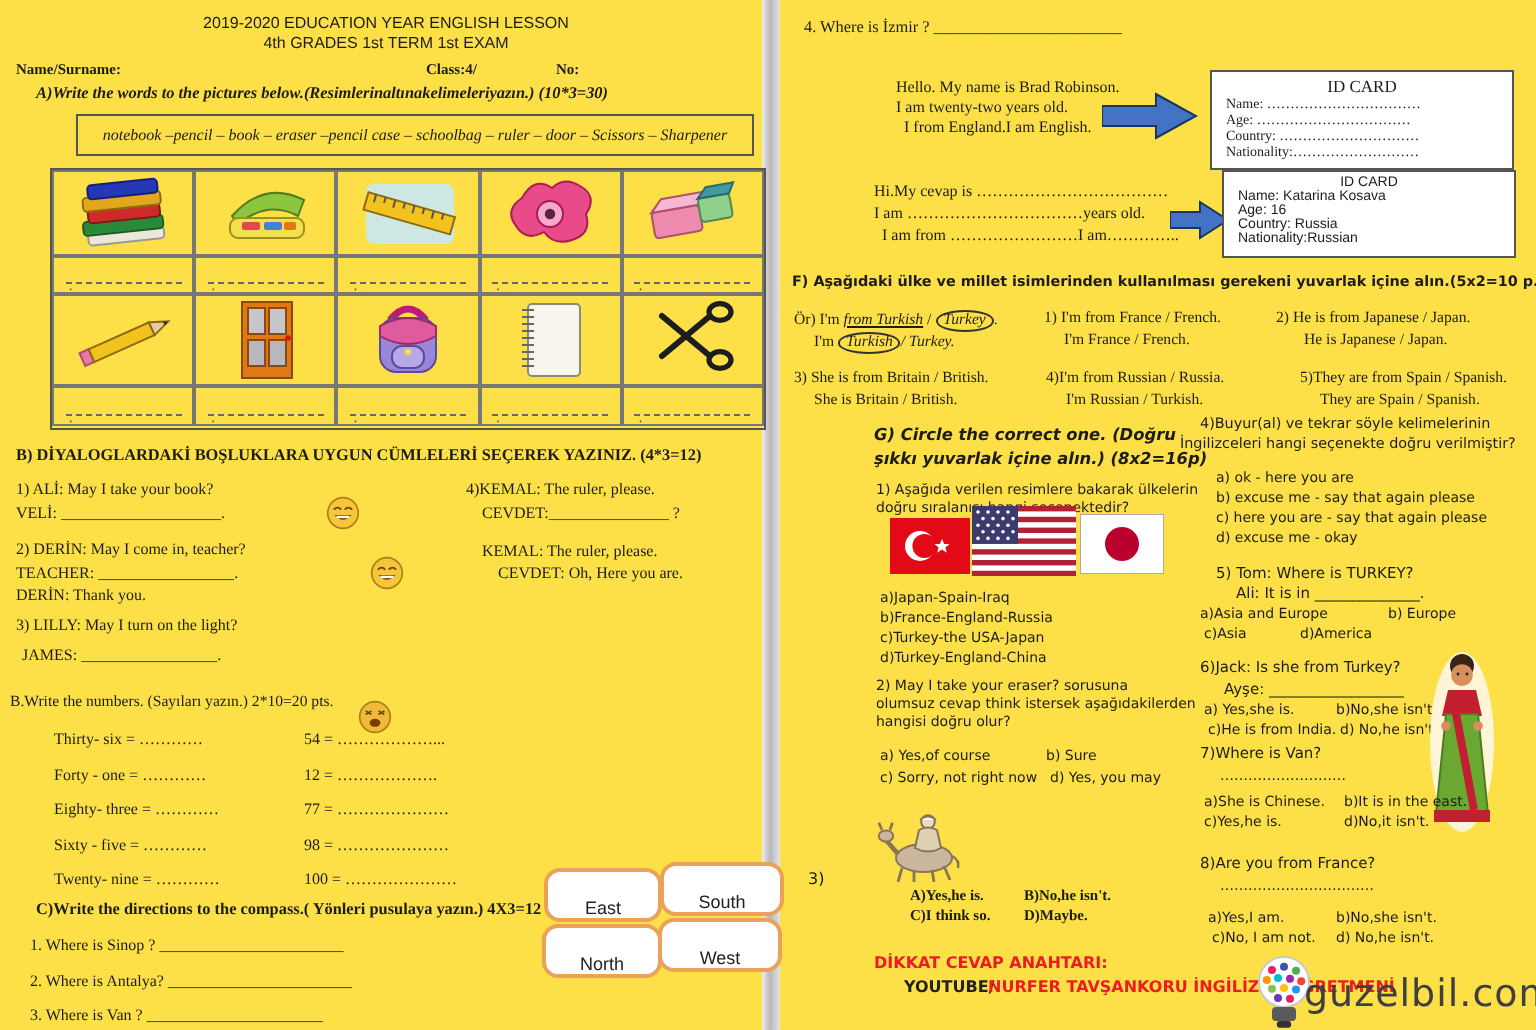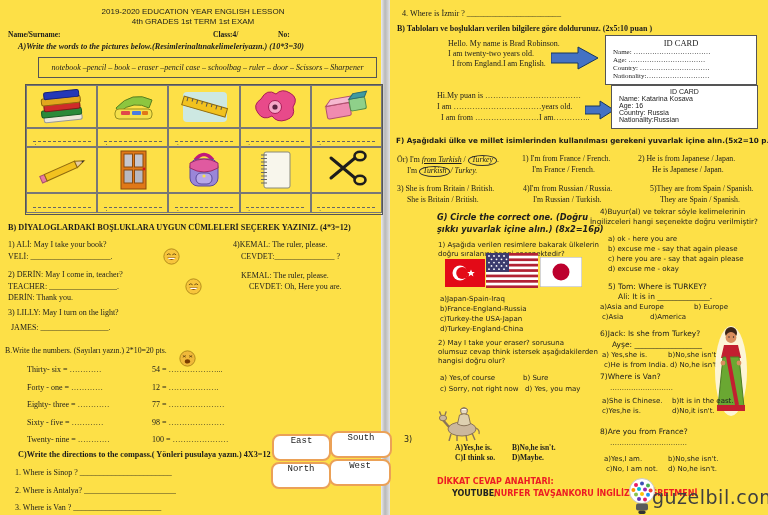--- a/index.html
+++ b/index.html
@@ -16,22 +16,22 @@
            background:linear-gradient(to right,#ececec,#b8b8b8 45%,#e3e3e3);}
   #bankbox{position:absolute;left:38px;top:57px;width:337px;height:19px;border:1px solid #555;
            display:flex;align-items:center;justify-content:center;}
   #grid{position:absolute;left:25px;top:84px;width:356px;height:129px;border:1.2px solid #555;
         display:grid;grid-template-columns:repeat(5,1fr);grid-template-rows:43px 19px 46px 20px;}
   #grid>div{border:0.5px solid #777;display:flex;align-items:center;justify-content:center;overflow:hidden;}
   .ansline{width:84%;height:8px;border-bottom:1.2px dashed #666;position:relative;}
   .ansline:after{content:".";position:absolute;left:2px;top:6px;font-size:7px;color:#444;}
   #chbox{position:absolute;left:187px;top:306px;width:186px;height:42px;border:1.6px solid #dba263;background:#fff;}
   .cbox{position:absolute;height:23px;border:2px solid #eba157;border-radius:8px;background:#fff;
-        display:flex;align-items:flex-start;justify-content:center;
-        font-family:Liberation Mono, monospace;font-size:9px;color:#222;}
+        display:flex;align-items:flex-end;justify-content:center;
+        font-family:Liberation Sans, sans-serif;font-size:9px;color:#222;}
   .idcard{position:absolute;border:1px solid #555;background:#fff;padding:2px 7px;box-sizing:border-box;}
   .circ{display:inline-block;border:1px solid #333;border-radius:50%;padding:0 3px;}
   .u{text-decoration:underline;}
   #bubble{position:absolute;left:490px;top:397px;width:88px;height:32px;border:1.4px solid #2b2b2b;
           border-radius:11px;background:#fff;}
   #bubble:before{content:"";position:absolute;left:-9px;top:8px;width:11px;height:11px;background:#fff;
           border-left:1.4px solid #2b2b2b;border-bottom:1.4px solid #2b2b2b;
           transform:rotate(45deg) skew(14deg,14deg);}
 </style>
 </head>
@@ -235,37 +235,36 @@
       <span>South</span>
     </div>
   <div class="cbox" style="left:271px;top:462px;width:56px">
       <span>North</span>
     </div>
   <div class="cbox" style="left:329px;top:459px;width:58px">
       <span>West</span>
     </div>
 
   <span class="t ser f82" style="left:402px;top:9px">4. Where is İzmir ? _______________________</span>
-  <div class="t ser b f8" style="left:397px;top:25px">B) Tabloları ve boşlukları verilen bilgilere göre doldurunuz. (2x5:10 puan )</div>
 
   <span class="t ser f8" style="left:448px;top:40px">Hello. My name is Brad Robinson.</span>
   <span class="t ser f8" style="left:448px;top:50px">I am twenty-two years old.</span>
   <span class="t ser f8" style="left:452px;top:60px">I from England.I am English.</span>
   <svg class="t" style="left:551px;top:45px" width="48" height="26" viewBox="0 0 48 26">
       <polygon points="0,8 27,8 27,2 47,13 27,24 27,18 0,18" fill="#4472c4" stroke="#17375e"></polygon>
     </svg>
   <div class="idcard" style="left:605px;top:35px;width:152px;height:50px">
     <div class="ser f85" style="text-align:center">ID CARD</div>
     <div class="ser f7">Name: ……………………………</div>
     <div class="ser f7">Age:    ……………………………</div>
     <div class="ser f7">Country:   …………………………</div>
     <div class="ser f7">Nationality:………………………</div>
   </div>
 
-  <span class="t ser f8" style="left:437px;top:92px">Hi.My puan is ………………………………</span>
+  <span class="t ser f8" style="left:437px;top:92px">Hi.My cevap is ………………………………</span>
   <span class="t ser f8" style="left:437px;top:103px">I am ……………………………years old.</span>
   <span class="t ser f8" style="left:441px;top:114px">I am from ……………………I am…………..</span>
   <svg class="t" style="left:585px;top:99px" width="30" height="22" viewBox="0 0 30 22">
       <polygon points="0,7 15,7 15,2 29,11 15,20 15,15 0,15" fill="#4472c4" stroke="#17375e"></polygon>
     </svg>
   <div class="idcard" style="left:611px;top:85px;width:147px;height:44px">
     <div class="sans f7" style="text-align:center">ID CARD</div>
     <div class="sans f7">Name: Katarina Kosava</div>
     <div class="sans f7">Age: 16</div>
     <div class="sans f7">Country: Russia</div>

